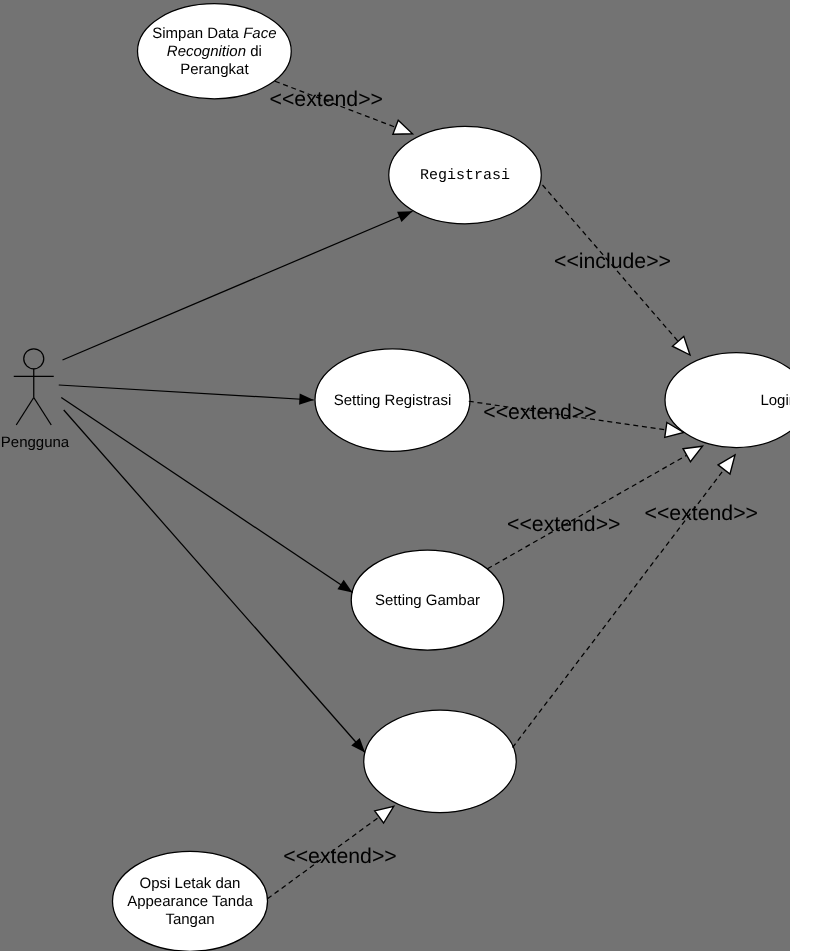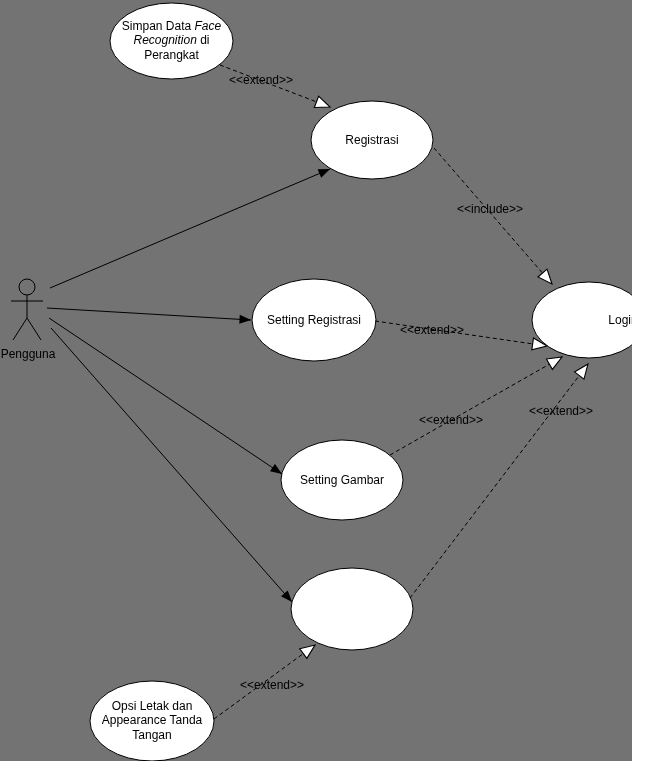--- a/index.html
+++ b/index.html
@@ -18,21 +18,21 @@
     transform: translate(-50%, -50%);
     text-align: center;
     font-size: 12px;
     line-height: 1.2;
     color: #000000;
     pointer-events: none;
   }
   .edge-lbl {
     position: absolute;
     transform: translate(-50%, -50%);
-    font-size: 12px;
+    font-size: 17px;
     color: #000000;
     white-space: nowrap;
     pointer-events: none;
   }
 </style>
 </head>
 <body>
 
 <div class="canvas">
 
@@ -74,21 +74,21 @@
       <line x1="434" y1="148" x2="552" y2="284" marker-end="url(#ao)"></line>
       <line x1="375" y1="321" x2="547" y2="346" marker-end="url(#ao)"></line>
       <line x1="390" y1="455" x2="562" y2="357" marker-end="url(#ao)"></line>
       <line x1="410" y1="598" x2="588" y2="364" marker-end="url(#ao)"></line>
       <line x1="214" y1="719" x2="315" y2="645" marker-end="url(#ao)"></line>
     </g>
   </svg>
 
   <div class="lbl" style="left:171.5px; top:41px; width:116px;"><span>Simpan Data </span><i>Face Recognition</i><span> di Perangkat</span></div>
 
-  <div class="lbl" style="left:372px; top:140px; width:110px;">Registrasi</div>
+  <div class="lbl" style="left:372px; top:140px; width:110px;font-family:Liberation Mono, monospace;">Registrasi</div>
 
   <div class="lbl" style="left:314px; top:320px; width:120px;">Setting Registrasi</div>
 
   <div class="lbl" style="left:623px; top:320px; width:100px;">Login</div>
 
   <div class="lbl" style="left:342px; top:480px; width:120px;">Setting Gambar</div>
 
 
   <div class="lbl" style="left:152px; top:721px; width:118px;text-align:center;">Opsi Letak dan Appearance Tanda Tangan</div>
 

